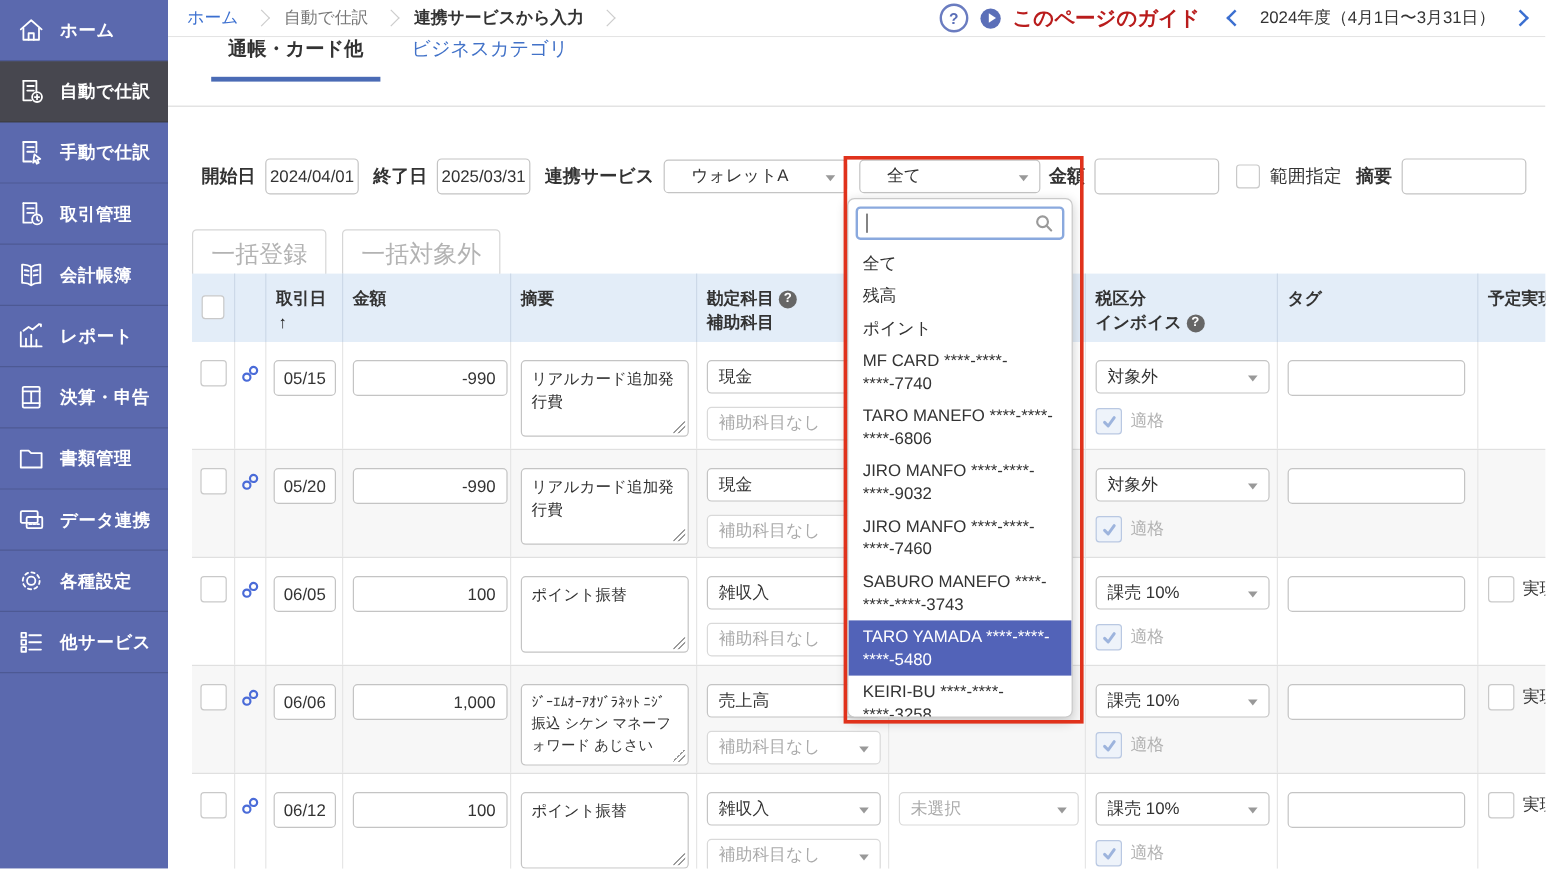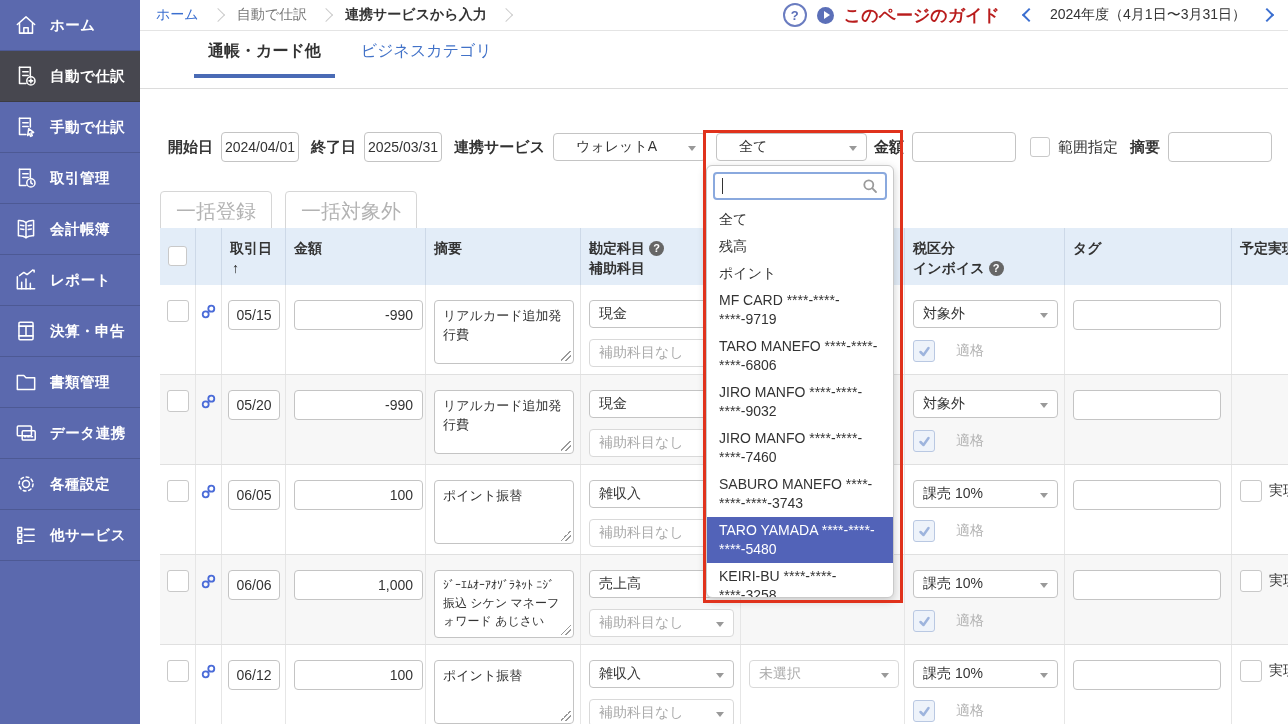--- a/index.html
+++ b/index.html
@@ -30,21 +30,21 @@
   .play-circle{width:17px;height:17px;background:#5b6fb8;border-radius:50%;position:relative;flex:0 0 17px;}
   .play-circle::after{content:"";position:absolute;left:7px;top:4.5px;border-left:6px solid #fff;
                border-top:4px solid transparent;border-bottom:4px solid transparent;}
   .guide-link{color:#b91c1c;font-size:17px;font-weight:bold;cursor:pointer;}
   .chev{width:8px;height:8px;border-top:2px solid #3b6fd0;border-right:2px solid #3b6fd0;display:inline-block;cursor:pointer;}
   .chev.left{transform:rotate(-135deg);margin:0 6px 0 14px;}
   .chev.right{transform:rotate(45deg);margin-left:6px;}
   .period{font-size:14px;color:#333;}
 
   .tab-bar{position:absolute;left:140px;top:31px;width:1148px;height:58px;border-bottom:1px solid #dcdcdc;
-           display:flex;align-items:center;padding-left:54px;box-sizing:border-box;background:#fff;}
+           display:flex;align-items:flex-start;padding-left:36px;box-sizing:border-box;background:#fff;}
   .tab{font-size:16px;padding:0 14px 16px;position:relative;cursor:pointer;white-space:nowrap;}
   .tab.active{color:#333;font-weight:bold;}
   .tab.active::after{content:"";position:absolute;left:0;right:0;bottom:0;height:4px;background:#4a6bb5;}
   .tab.inactive{color:#4272c8;margin-left:12px;}
 
   
   .filters{position:absolute;left:168px;top:131px;height:32px;display:flex;align-items:center;white-space:nowrap;}
   .flabel{font-size:15px;font-weight:bold;color:#333;margin-right:8px;}
   .flabel.normal{font-weight:normal;}
   .finput{height:28px;border:1px solid #c4c4c4;border-radius:4px;background:#fff;box-sizing:content-box;
@@ -83,21 +83,21 @@
            font-size:14px;display:flex;align-items:center;justify-content:flex-end;padding-right:9px;box-sizing:content-box;}
   .memo-box{margin-left:8px;width:122px;height:52px;border:1px solid #c4c4c4;border-radius:4px;background:#fff;
             font-size:13px;line-height:19px;padding:5px 8px;position:relative;overflow:hidden;color:#333;word-break:break-word;}
   .memo-box::after{content:"";position:absolute;right:2px;bottom:2px;width:10px;height:10px;
             background:linear-gradient(135deg,transparent 0 45%,#9a9a9a 45% 53%,transparent 53% 68%,#9a9a9a 68% 76%,transparent 76%);}
   .cell-sel{margin-left:8px;width:145px;height:28px;border:1px solid #c4c4c4;border-radius:4px;background:#fff;
             position:relative;font-size:14px;color:#333;display:flex;align-items:center;padding-left:9px;box-sizing:border-box;cursor:pointer;}
   .cell-sel.sub{margin-top:11px;color:#aaa;border-color:#d9d9d9;}
   .cell-sel.ghost{color:#aaa;border-color:#d9d9d9;}
   .cell-inp{margin-left:8px;width:146px;height:28px;border:1px solid #c4c4c4;border-radius:4px;background:#fff;}
-  .inv-row{display:flex;align-items:center;gap:21px;margin:12px 0 0 8px;}
+  .inv-row{display:flex;align-items:center;gap:7px;margin:12px 0 0 8px;}
   .cb-dis{width:20px;height:20px;border:1px solid #b9c8e2;border-radius:3px;background:#eef3fa;
           display:flex;align-items:center;justify-content:center;}
   .cb-dis svg{width:13px;height:13px;stroke:#9db4dd;stroke-width:2.5;fill:none;stroke-linecap:round;stroke-linejoin:round;}
   .inv-lbl{font-size:14px;color:#b2b2b2;}
   .real-row{display:flex;align-items:center;gap:7px;margin-left:8px;}
   .real-lbl{font-size:14px;color:#333;}
   .hdr-q{display:inline-flex;width:15px;height:15px;border-radius:50%;background:#666;color:#fff;font-size:11px;
          font-weight:bold;align-items:center;justify-content:center;vertical-align:1px;margin-left:4px;}
   .sort-arrow{font-weight:bold;color:#222;margin-left:2px;}
 
@@ -589,21 +589,21 @@
       <span class="mag">
         <svg viewBox="0 0 16 16">
             <circle cx="6.8" cy="6.8" r="4.5"></circle>
             <path d="M10.4 10.4l3.6 3.6"></path>
           </svg>
       </span>
     </div>
     <div class="dd-opt">全て</div>
     <div class="dd-opt">残高</div>
     <div class="dd-opt">ポイント</div>
-    <div class="dd-opt">MF CARD ****-****-****-9719</div>
+    <div class="dd-opt">MF CARD ****-****-****-7740</div>
     <div class="dd-opt">TARO MANEFO ****-****-****-6806</div>
     <div class="dd-opt">JIRO MANFO ****-****-****-9032</div>
     <div class="dd-opt">JIRO MANFO ****-****-****-7460</div>
     <div class="dd-opt">SABURO MANEFO ****-****-****-3743</div>
     <div class="dd-opt selected">TARO YAMADA ****-****-****-5480</div>
     <div class="dd-opt">KEIRI-BU ****-****-****-3258</div>
   </div>
 
   <div class="red-box"></div>
 

